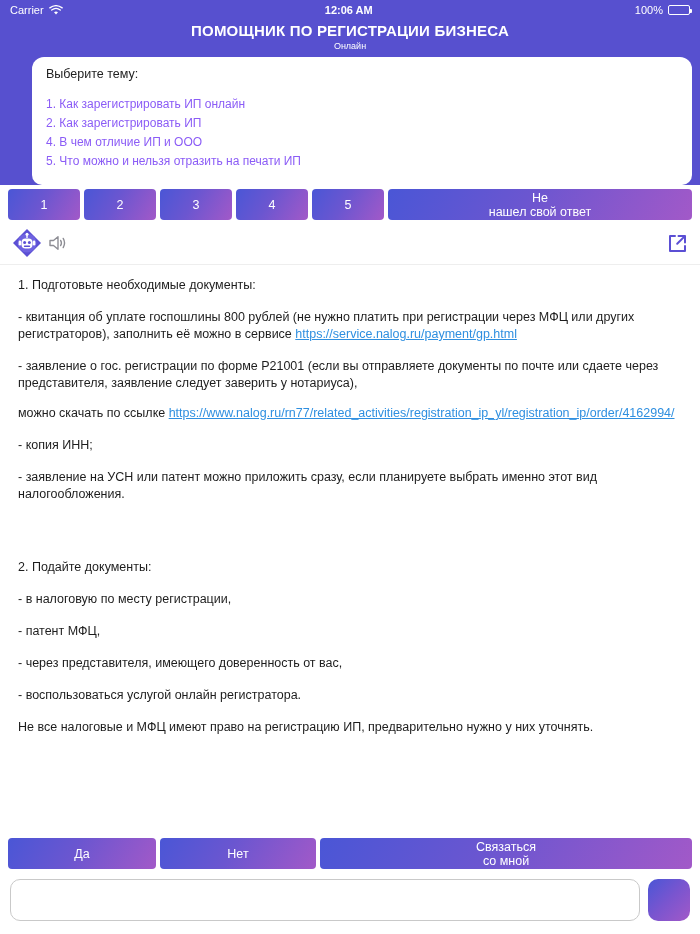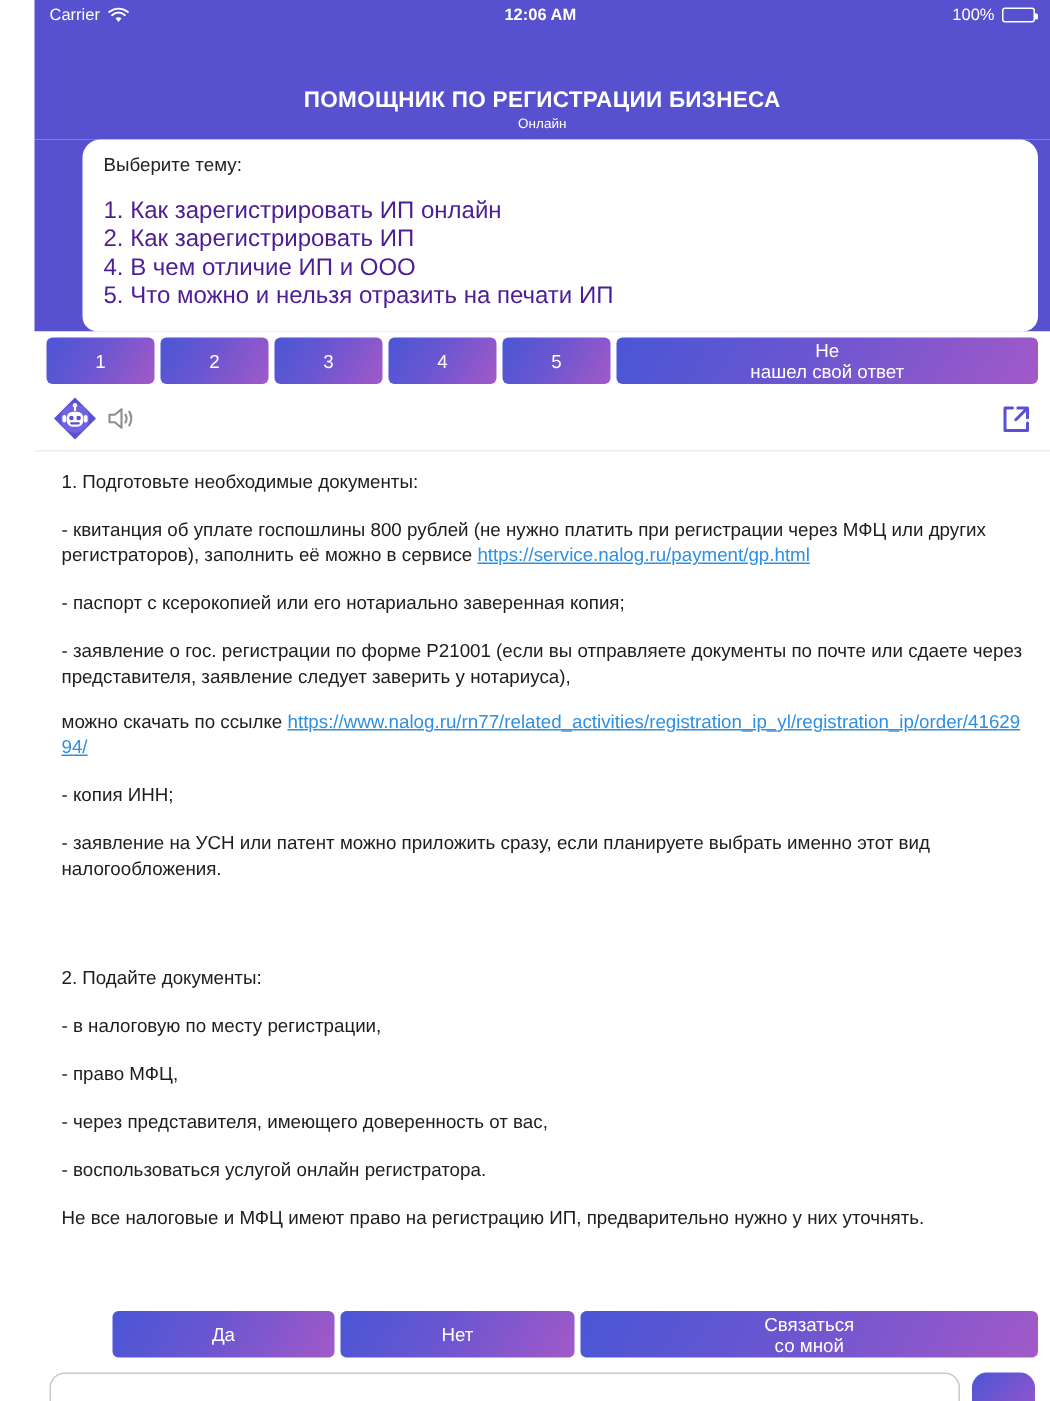--- a/index.html
+++ b/index.html
@@ -10,21 +10,20 @@
     overflow: hidden;
     background: #ffffff;
     font-family: "Liberation Sans", sans-serif;
   }
 
   #app {
     position: relative;
     width: 700px;
     height: 934px;
     background: #ffffff;
-    padding-left: 23px;
   }
 
   
   .statusbar {
     height: 20px;
     background: #5750cf;
     display: flex;
     align-items: center;
     justify-content: space-between;
     padding: 0 10px;
@@ -59,21 +58,20 @@
   .header {
     background: #5750cf;
     color: #fff;
     text-align: center;
     padding: 2px 0 6px 0;
   }
   .header-title {
     font-size: 15px;
     font-weight: bold;
     letter-spacing: .2px;
-    margin-top: 36px;
   }
   .header-sub { font-size: 9px; margin-top: 2px; font-weight: normal; text-align: center; }
 
   
   .topic-wrap {
     background: #5750cf;
     padding: 0 8px 0 8px;
   }
   .topic-card {
     background: #ffffff;
@@ -81,22 +79,22 @@
     padding: 10px 14px 14px 14px;
     margin-left: 24px;
   }
   .topic-head {
     font-size: 12.5px;
     color: #222;
     margin-bottom: 14px;
   }
   .topic-list { list-style: none; }
   .topic-list li {
-    font-size: 16px;
-    color: #4c1d95;
+    font-size: 12px;
+    color: #8b5cf6;
     line-height: 19px;
   }
 
   
   .btn-row {
     display: flex;
     gap: 4px;
     padding: 4px 8px 0 8px;
     background: #ffffff;
   }
@@ -279,45 +277,44 @@
     </button>
   </div>
 
   <div class="answer-card">
     <p>1. Подготовьте необходимые документы:</p>
 
     <p>
       <span>- квитанция об уплате госпошлины 800 рублей (не нужно платить при регистрации через МФЦ или других регистраторов), заполнить её можно в сервисе </span><a href="#">https://service.nalog.ru/payment/gp.html</a>
     </p>
 
-    <p>- паспорт с ксерокопией или его нотариально заверенная копия;</p>
     <p class="tight">- заявление о гос. регистрации по форме Р21001 (если вы отправляете документы по почте или сдаете через представителя, заявление следует заверить у нотариуса),</p>
 
     <p>
       <span>можно скачать по ссылке </span><a href="#">https://www.nalog.ru/rn77/related_activities/registration_ip_yl/registration_ip/order/4162994/</a>
     </p>
 
     <p>- копия ИНН;</p>
 
 
     <p class="gap-xl">- заявление на УСН или патент можно приложить сразу, если планируете выбрать именно этот вид налогообложения.</p>
 
     <p>2. Подайте документы:</p>
     <p>- в налоговую по месту регистрации,</p>
-    <p>- право МФЦ,</p>
+    <p>- патент МФЦ,</p>
     <p>- через представителя, имеющего доверенность от вас,</p>
     <p>- воспользоваться услугой онлайн регистратора.</p>
 
     <p class="gap-xl">Не все налоговые и МФЦ имеют право на регистрацию ИП, предварительно нужно у них уточнять.</p>
 
   </div>
 
 
   <div class="btn-row">
-    <button class="gbtn" style="flex:0 0 148px;margin-left:44px;">Да</button>
+    <button class="gbtn" style="flex:0 0 148px;">Да</button>
     <button class="gbtn" style="flex:0 0 156px;">Нет</button>
     <button class="gbtn wide">
       <span>
         <span class="l2">Связаться</span>
         <span class="l2">со мной</span>
       </span>
     </button>
   </div>
 
   <div class="composer">

